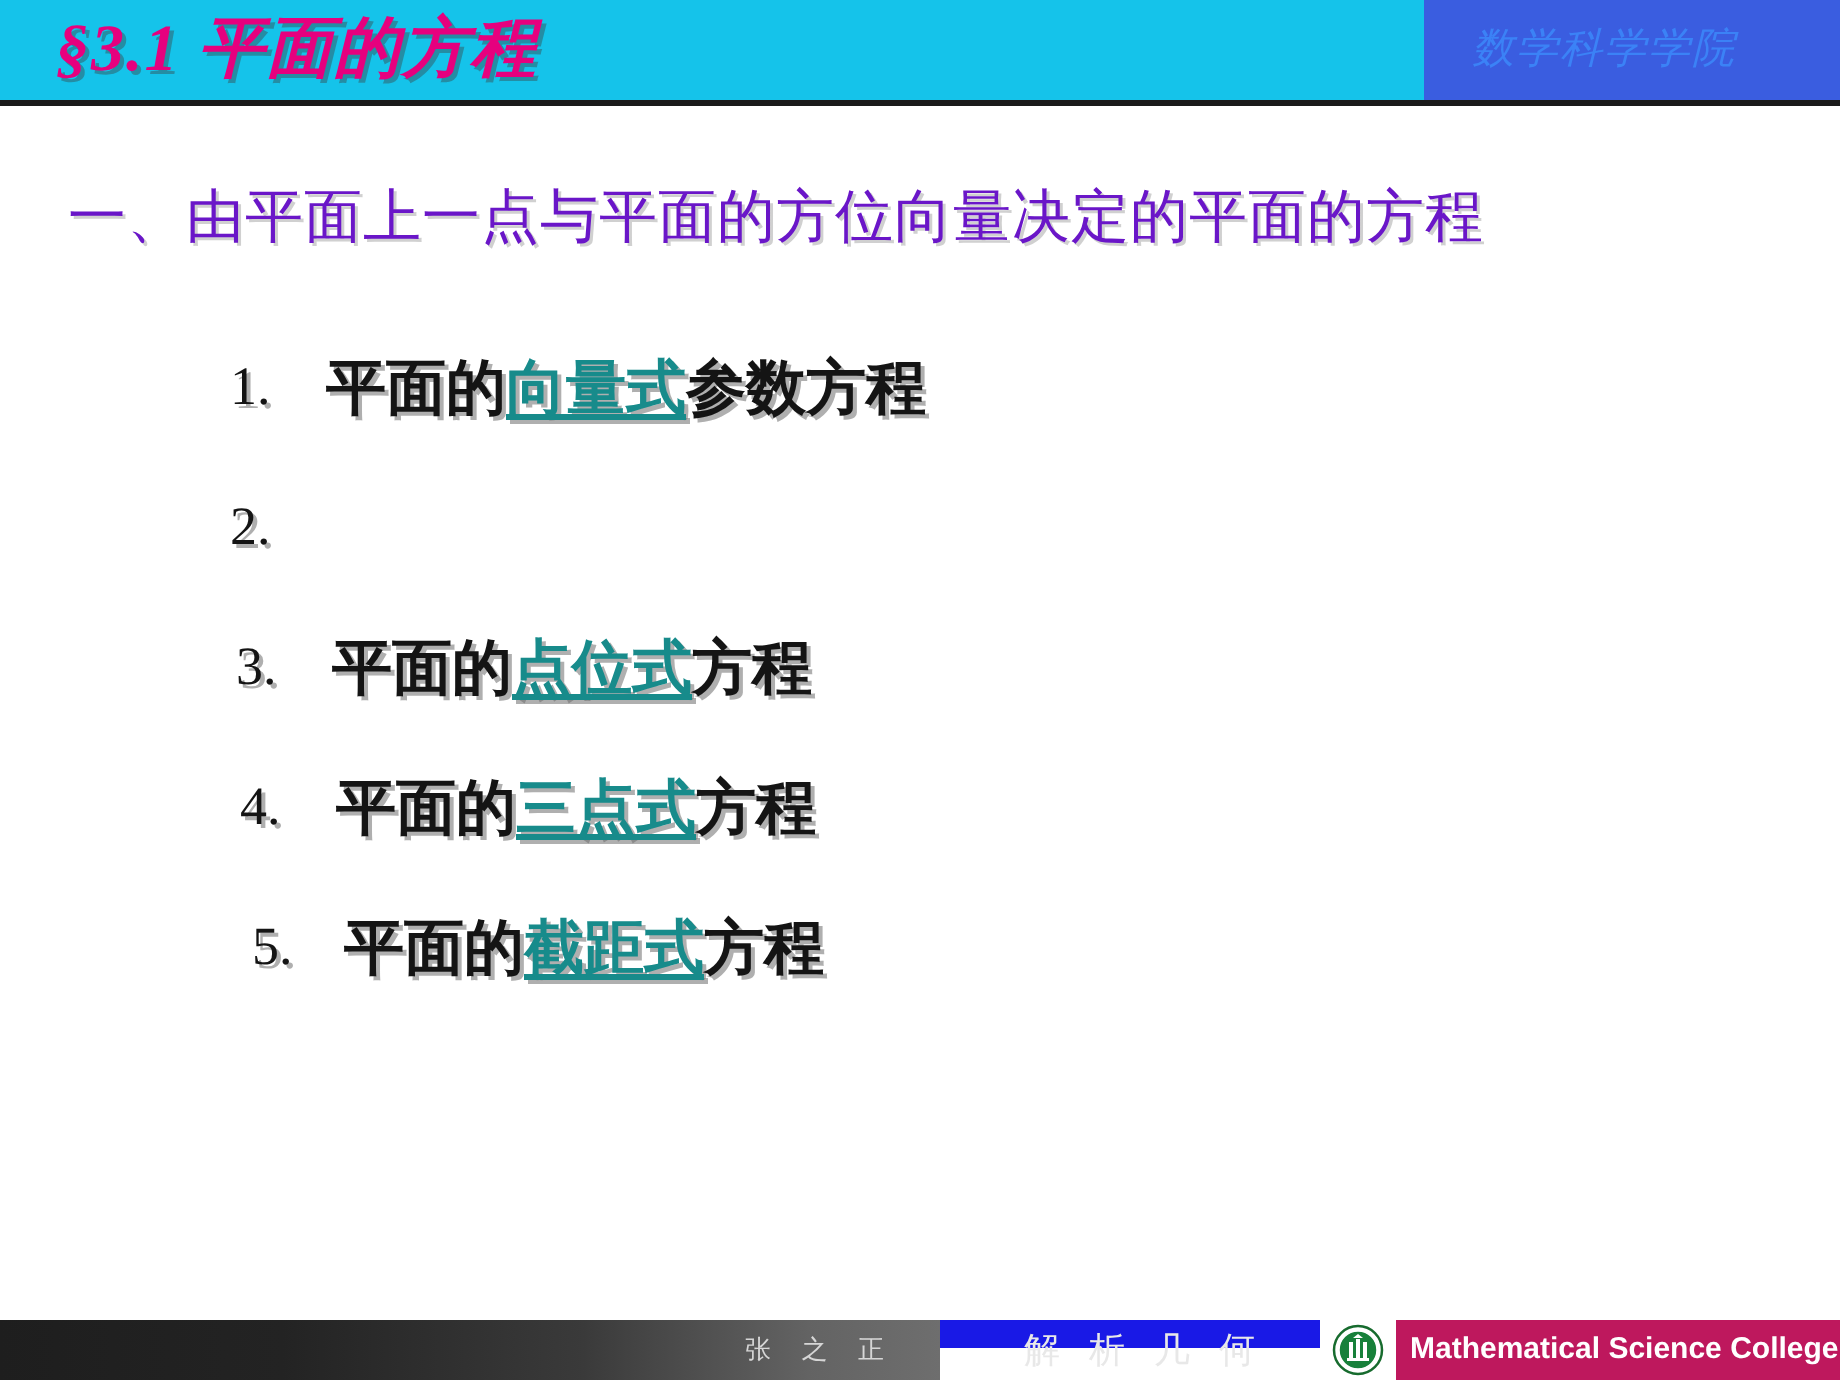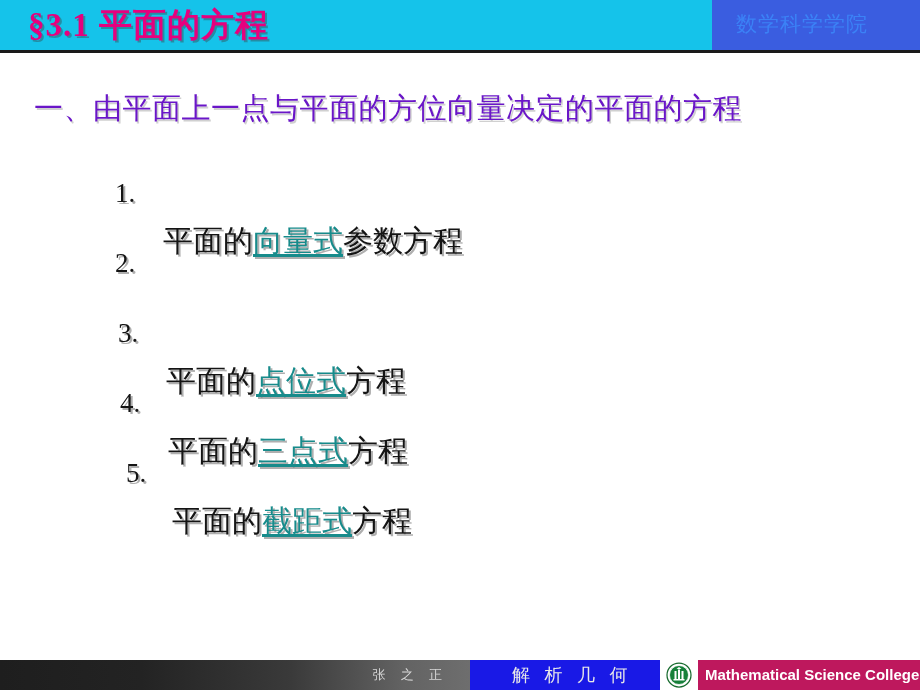--- a/index.html
+++ b/index.html
@@ -15,20 +15,21 @@
     font-family: "Liberation Serif", "DejaVu Serif", serif;
   }
 
   
   .header {
     position: absolute;
     left: 0;
     top: 0;
     width: 920px;
     height: 41px;
+    font-style: italic;
   }
   .header-left-band {
     position: absolute;
     left: 0;
     top: 0;
     width: 712px;
     height: 50px;
     background: #15c3ea;
   }
   .header-right-band {
@@ -103,24 +104,23 @@
     position: absolute;
     top: 8px;
     font-size: 27px;
     color: #141414;
     text-shadow: 2px 2px 0 rgba(110,110,110,0.55);
   }
   .item-text {
     position: absolute;
     top: 4px;
     font-size: 30px;
-    font-weight: normal;
+    font-weight: bold;
     color: #141414;
     text-shadow: 2px 2px 0 rgba(110,110,110,0.55);
-    margin-top: 47px;
   }
   .kw {
     color: #178b8b;
     text-decoration: underline;
     text-underline-offset: 3px;
   }
 
   
   .li1 .item-num { left: 115px; }
   .li1 .item-text { left: 163px; }
@@ -158,21 +158,21 @@
     color: #d6d6d6;
     letter-spacing: 6px;
     white-space: nowrap;
     line-height: 24px;
   }
   .footer-blue-mid {
     position: absolute;
     left: 470px;
     top: 0;
     width: 190px;
-    height: 30px;
+    height: 14px;
     background: #1919e6;
   }
   .footer-course {
     position: absolute;
     left: 42px;
     top: 3px;
     font-family: "Liberation Serif", "DejaVu Serif", serif;
     font-size: 18px;
     color: #e8e8e8;
     letter-spacing: 5px;

